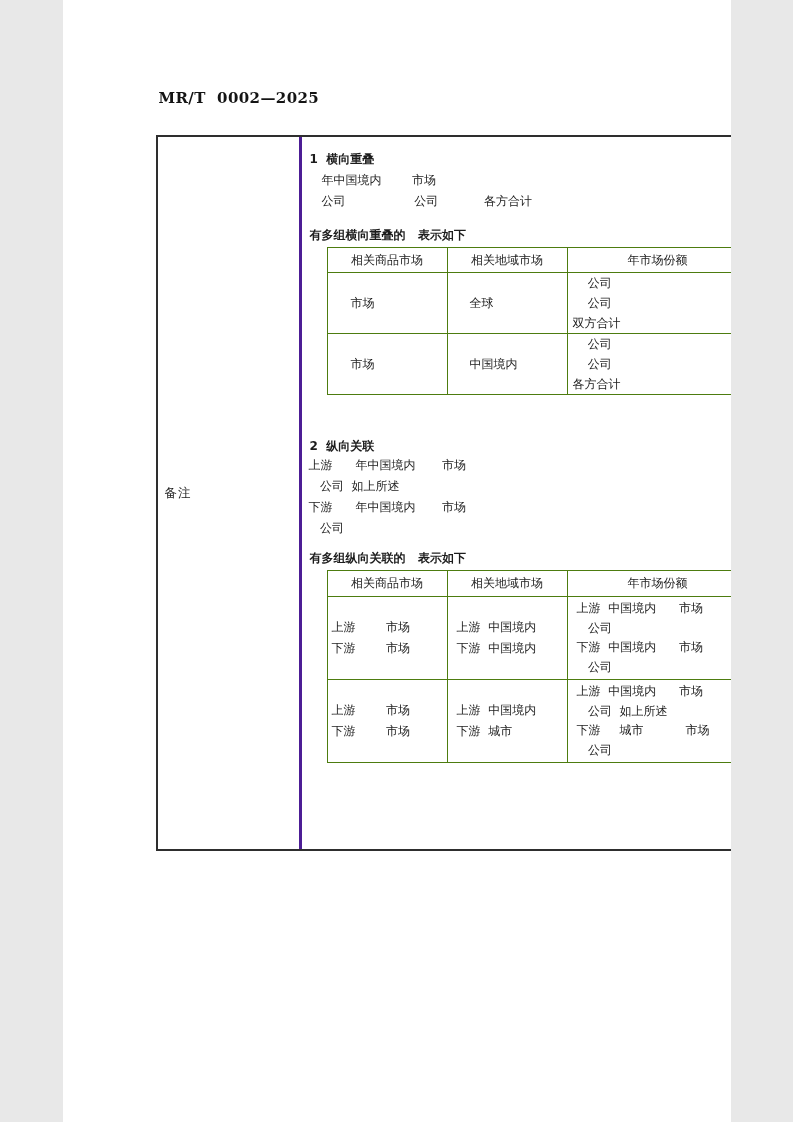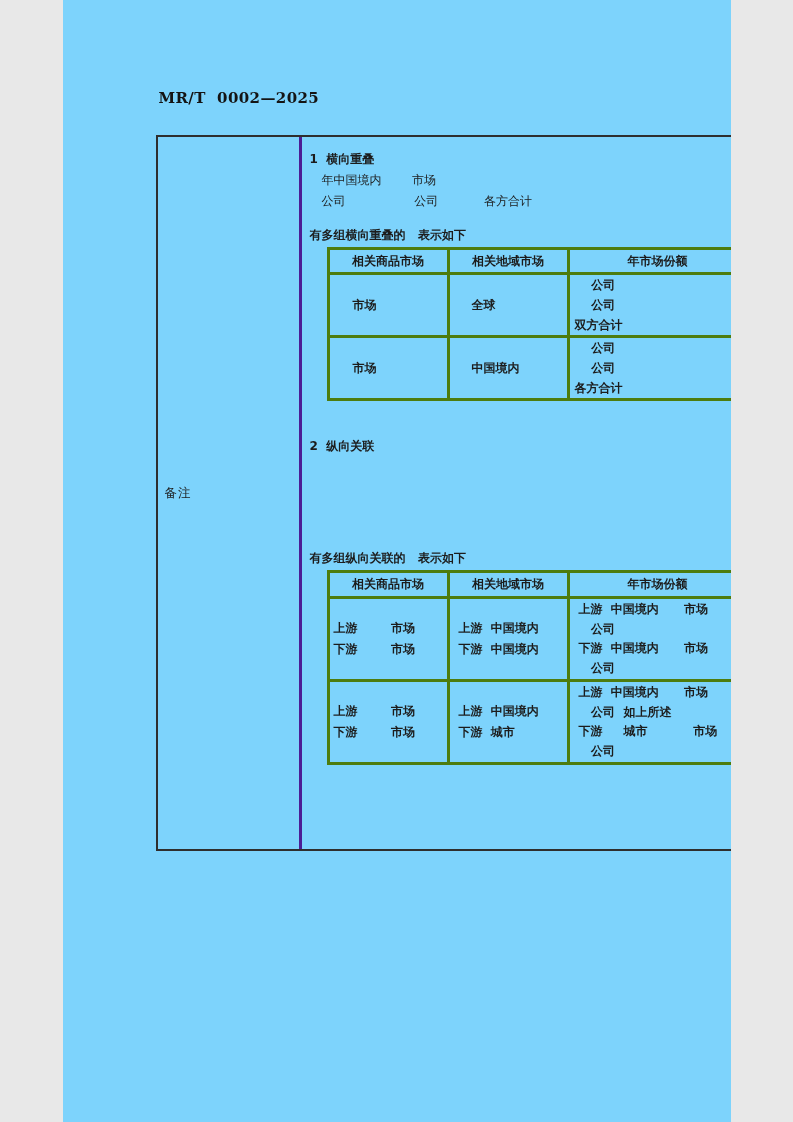--- a/index.html
+++ b/index.html
@@ -1,17 +1,17 @@
 <!DOCTYPE html>
 <html><head>
 <meta charset="utf-8">
 <style>
   html,body { margin:0; padding:0; background:#e8e8e8; }
   .page {
-    position:relative; width:668px; height:1122px; background:#7dd3fc;
+    position:relative; width:668px; height:1122px; background:#ffffff;
     margin:0 auto; overflow:hidden;
     font-family:"DejaVu Sans","Liberation Sans",sans-serif;
     color:#1c1c1c;
   }
   .doc-header {
     position:absolute; left:96px; top:89px;
     font-family:"DejaVu Serif","Liberation Serif",serif;
     font-weight:700; font-size:15px; letter-spacing:0.4px; color:#141414;
     white-space:pre;
   }
@@ -35,21 +35,21 @@
   .s2-title { left:8px;  top:299px; }
   .s2-lines { left:7px;  top:318px; }
   .s2-note  { left:8px;  top:411px; }
   .inner {
     position:absolute; left:25px; width:422px;
     border-collapse:collapse; table-layout:fixed;
   }
   .t1 { top:110px; }
   .t2 { top:433px; }
   .inner th, .inner td {
-    border:3px solid #4d7c0f; font-weight:700; font-size:12px;
+    border:1px solid #4d7c0f; font-weight:400; font-size:12px;
     vertical-align:middle; padding:0; box-sizing:border-box;
   }
   .inner th { text-align:center; }
   .t1 tr.hrow { height:25px; } .t1 tr.drow { height:60px; }
   .t2 tr.hrow { height:26px; } .t2 tr.drow { height:83px; }
   .t1 td.c1 { padding-left:23px; }
   .t1 td.c2 { padding-left:22px; }
   .t1 td.c3 { padding-left:5px; line-height:20px; }
   .t2 td.c1 { padding-left:4px; line-height:21px; }
   .t2 td.c2 { padding-left:9px;  line-height:21px; }
@@ -99,20 +99,24 @@
           <td class="c1">市场</td>
           <td class="c2">中国境内</td>
           <td class="c3 pre">    公司
     公司
 各方合计</td>
         </tr>
       </tbody>
         </table>
 
       <div class="tblock bold s2-title">2  纵向关联</div>
+      <div class="tblock s2-lines">上游      年中国境内       市场
+   公司  如上所述
+下游      年中国境内       市场
+   公司</div>
       <div class="tblock bold s2-note">有多组纵向关联的   表示如下</div>
 
       <table class="inner t2">
         <colgroup>
             <col style="width:120px">
             <col style="width:120px">
             <col>
           </colgroup>
         <tbody>
             <tr class="hrow">

